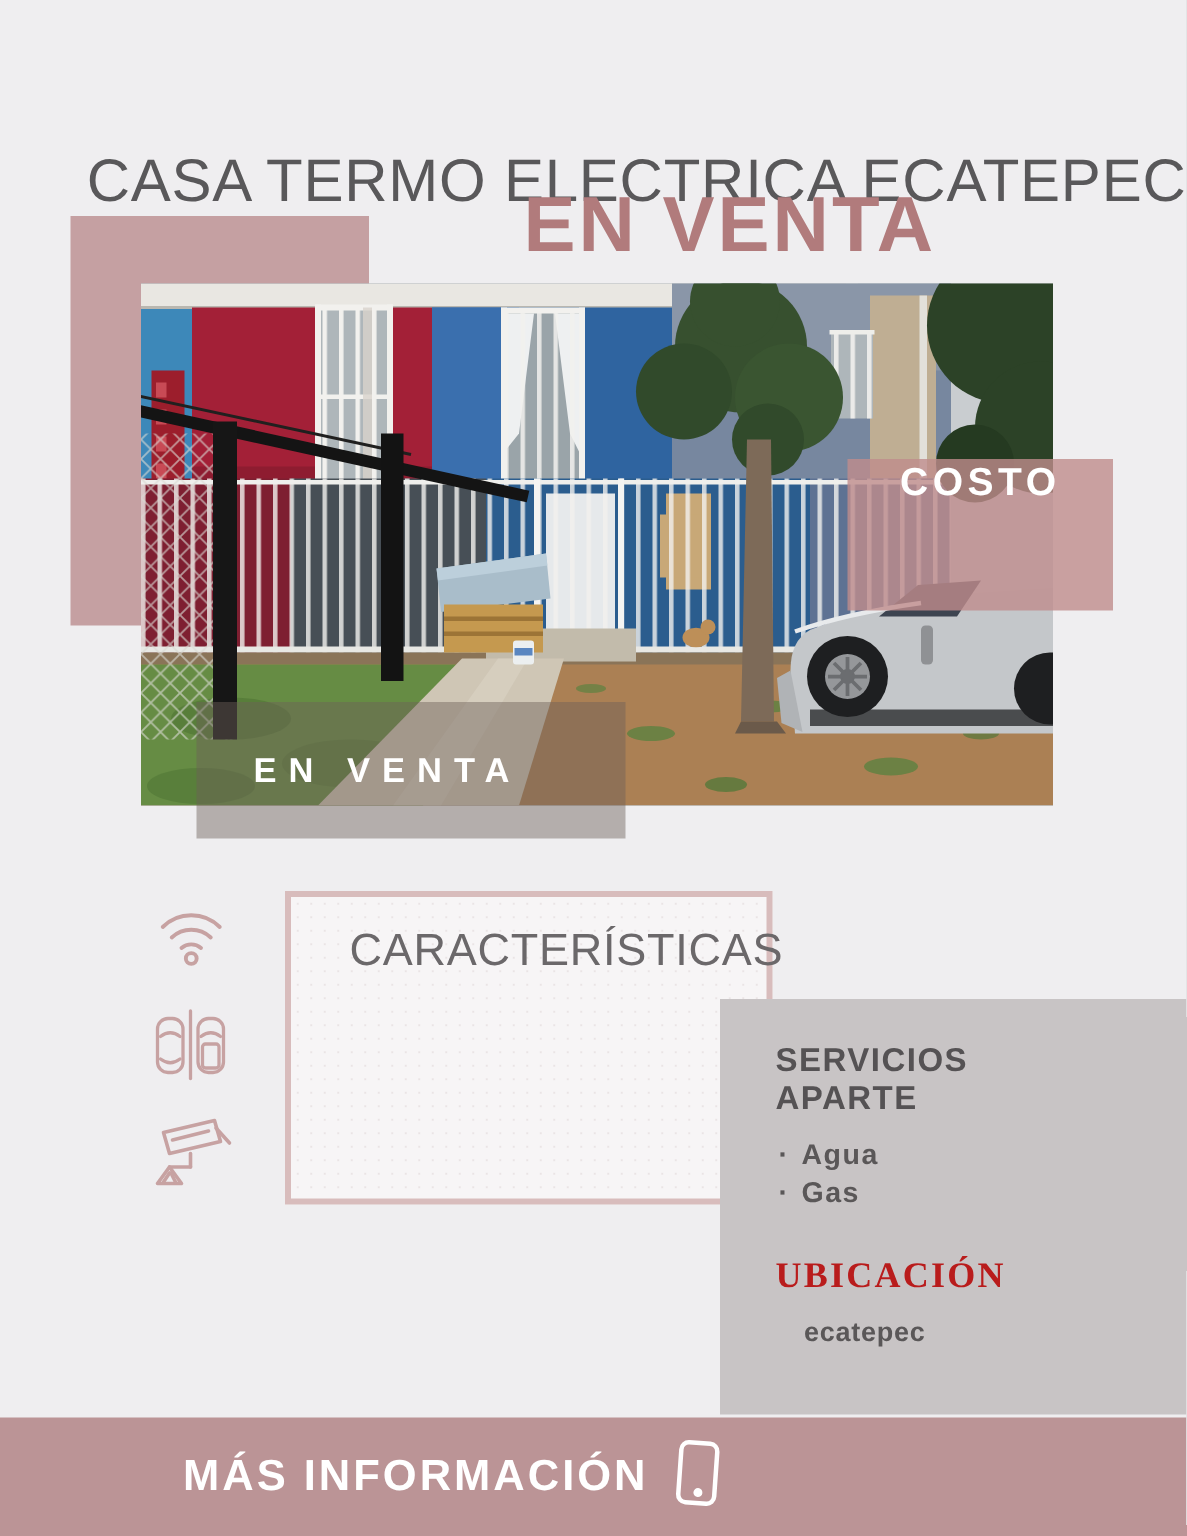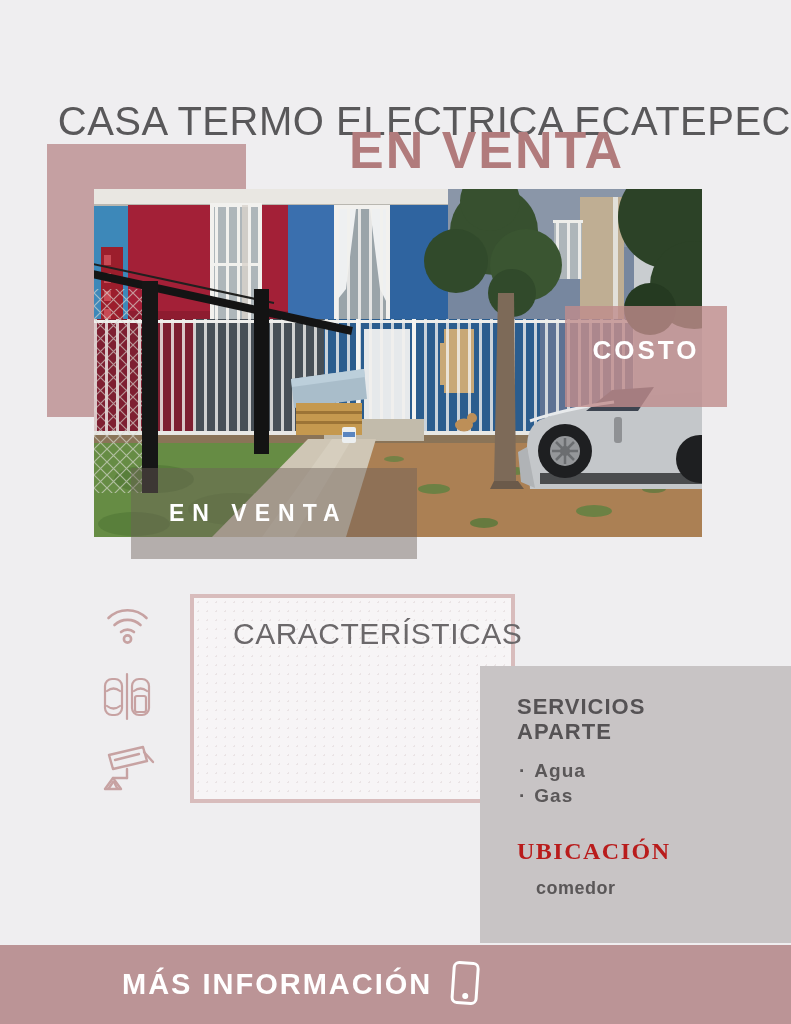--- a/index.html
+++ b/index.html
@@ -16,23 +16,23 @@
   }
   .sub-title{
     left:349px; top:120px; font-size:52px; font-weight:800;
     letter-spacing:2px; color:#b17b7c;
   }
   
   .deco-rect{left:47px; top:144px; width:199px; height:273px; background:#c5a0a2;}
   .photo{left:94px; top:189px; width:608px; height:348px; background:#9aa2a6;}
   .photo svg{display:block;}
   .costo-overlay{
-    left:565px; top:306px; width:162px; height:101px;
+    left:565px; top:306px; width:177px; height:101px;
     background:rgba(191,140,140,.8);
-    display:flex; align-items:center; justify-content:center;
+    display:flex; align-items:flex-start; justify-content:center;
     padding-bottom:13px; box-sizing:border-box;
   }
   .costo-overlay span{color:#fff; font-size:26px; font-weight:800; letter-spacing:3px;}
   .venta-overlay{
     left:131px; top:468px; width:286px; height:91px;
     background:rgba(109,95,88,.45);
     display:flex; align-items:center; box-sizing:border-box; padding-left:38px;
   }
   .venta-overlay span{color:#fff; font-size:23px; font-weight:800; letter-spacing:8px;}
   
@@ -267,21 +267,21 @@
     <h2 class="features-title">CARACTERÍSTICAS</h2>
   </div>
 
   <div class="abs services-box">
     <h2 class="services-title">SERVICIOS APARTE</h2>
     <ul class="services-list">
       <li>Agua</li>
       <li>Gas</li>
     </ul>
     <h2 class="location-title">UBICACIÓN</h2>
-    <div class="location-value">comedor</div>
+    <div class="location-value">ecatepec</div>
   </div>
 
   <div class="abs footer">
     <span class="footer-label">MÁS INFORMACIÓN</span>
     <span class="phone">
       <svg width="30" height="46" viewBox="0 0 30 46" fill="none" stroke="#ffffff" stroke-width="3">
         <rect x="3" y="3" width="24" height="40" rx="5"></rect>
         <circle cx="16" cy="36" r="3" fill="#ffffff" stroke="none"></circle>
       </svg>
     </span>

